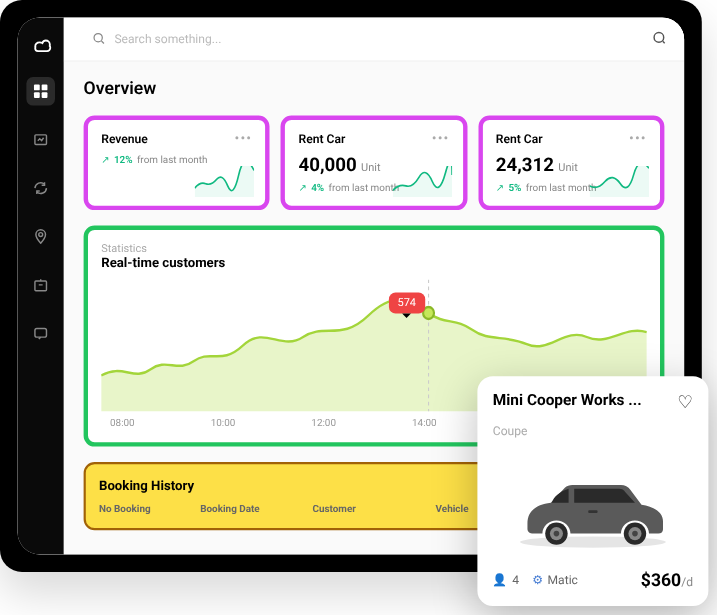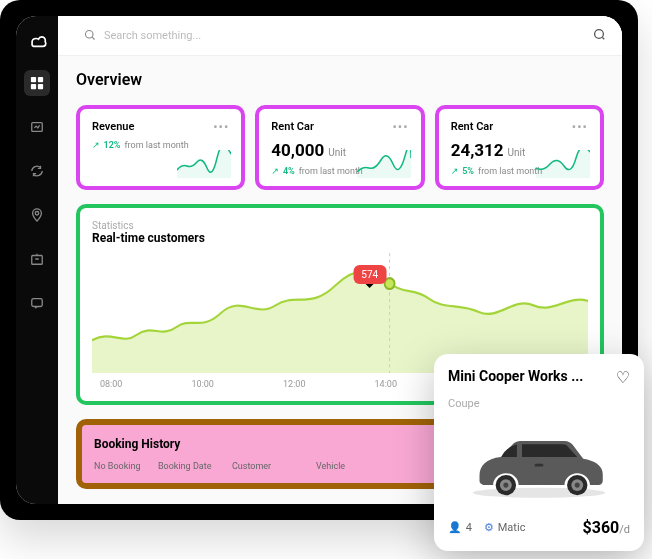--- a/index.html
+++ b/index.html
@@ -31,31 +31,31 @@
 .spark path{fill:none;stroke:#10b981;stroke-width:1.5}
 .spark .fill{fill:rgba(16,185,129,.08);stroke:none}
 .stats{background:#fff;border:4px solid #22c55e;border-radius:10px;padding:12px;margin-bottom:14px;position:relative}
 .stats-label{font-size:10px;color:#aaa}
 .stats-title{font-size:12px;font-weight:700;margin-bottom:8px}
 .chart{width:100%;height:120px;position:relative}
 .chart svg{width:100%;height:100%}
 .tooltip{position:absolute;top:12px;left:56%;transform:translateX(-50%);background:#ef4444;color:#fff;font-size:10px;font-weight:400;padding:4px 8px;border-radius:6px}
 .tooltip:after{content:'';position:absolute;bottom:-4px;left:50%;transform:translateX(-50%);border:4px solid transparent;border-top-color:#000;border-bottom:none}
 .xaxis{display:flex;justify-content:space-between;font-size:9px;color:#999;margin-top:6px;padding:0 8px}
-.booking{background:#f9a8d4;border:6px solid #a16207;border-radius:10px;padding:12px}
+.booking{background:#fde047;border:2px solid #a16207;border-radius:10px;padding:12px}
 .booking h2{font-size:12px;font-weight:700;margin-bottom:10px}
-.bhead{display:flex;font-size:9px;color:#666;font-weight:400;gap:4px}
+.bhead{display:flex;font-size:9px;color:#666;font-weight:700;gap:32px}
 .bhead span:nth-child(1){width:60px}
 .bhead span:nth-child(2){width:70px}
 .bhead span:nth-child(3){width:80px}
 .bhead span:nth-child(4){width:60px}
 .overlay{position:absolute;right:8px;bottom:8px;width:210px;background:#fff;border-radius:14px;box-shadow:0 12px 40px rgba(0,0,0,.25);padding:14px;z-index:10}
 .ov-head{display:flex;justify-content:space-between;align-items:flex-start;margin-bottom:10px}
 .ov-title{font-size:14px;font-weight:700;max-width:160px;white-space:nowrap;overflow:hidden;text-overflow:ellipsis}
-.ov-sub{font-size:11px;color:#aaa;margin-bottom:8px}
+.ov-sub{font-size:11px;color:#aaa;margin-bottom:20px}
 .car-img{width:100%;height:90px;display:flex;align-items:center;justify-content:center;margin-bottom:10px}
 .spec{display:flex;align-items:center;justify-content:space-between;gap:10px;font-size:11px}
 .spec-left{display:flex;align-items:center;gap:12px}
 .spec-item{display:flex;align-items:center;gap:4px;color:#666}
 .price{font-size:16px;font-weight:700}
 .price-unit{font-size:11px;color:#888;font-weight:400}
 .heart{font-size:16px;color:#333}
 .arrow-up{color:#10b981;font-size:9px}
 </style>
 </head>

